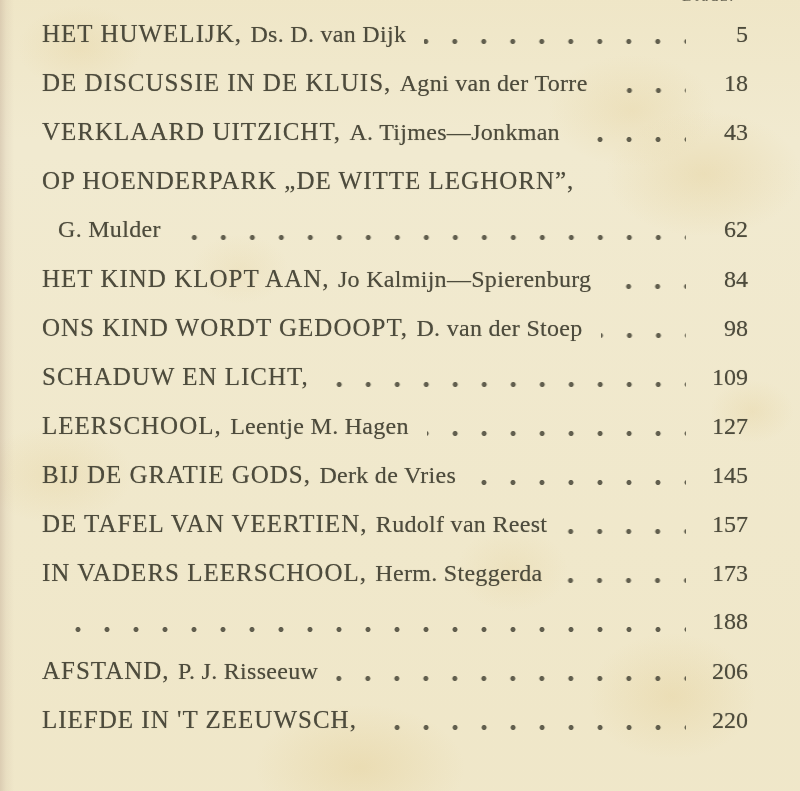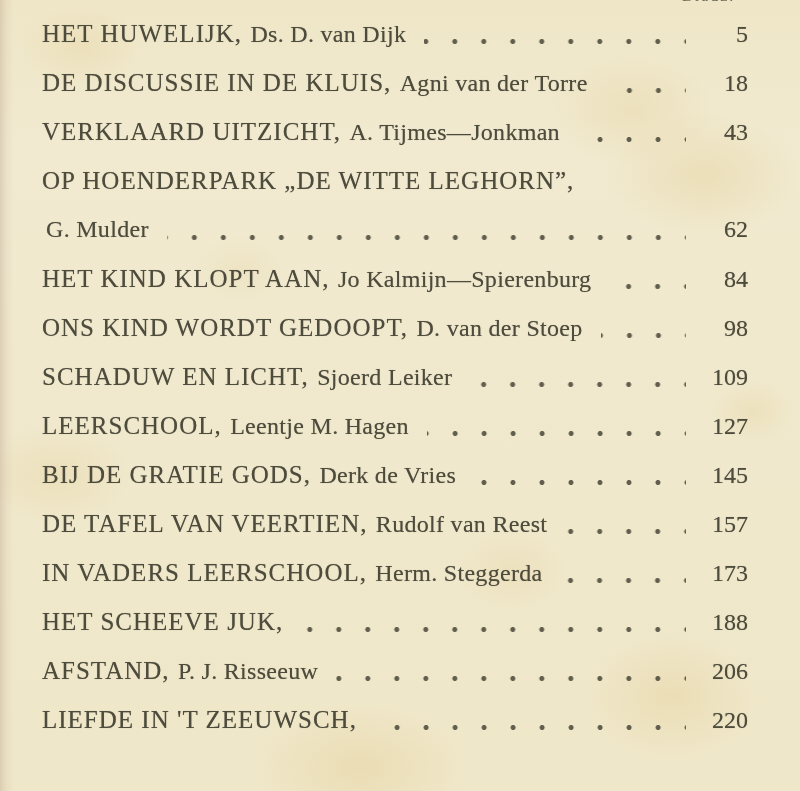--- a/index.html
+++ b/index.html
@@ -47,21 +47,21 @@
     letter-spacing: 1px;
     text-shadow: 0 0 0.7px rgba(77,75,60,0.55);
   }
   .a {
     font-size: 24px;
     letter-spacing: 0.3px;
     margin-left: 0.35em;
     text-shadow: 0 0 0.7px rgba(77,75,60,0.55);
     text-align: center;
   }
-  .t:empty + .a { margin-left: 4px; font-family: Liberation Serif, serif; }
+  .t:empty + .a { margin-left: 16px; font-family: Liberation Serif, serif; }
   .leader {
     flex: 1 1 auto;
     height: 7px;
     align-self: flex-end;
     margin: 0 14px 13px 18px;
     background-image: radial-gradient(circle at 3px 3.5px, rgba(77,75,60,0.88) 2.1px, rgba(77,75,60,0) 2.9px);
     background-size: 29px 7px;
     background-repeat: repeat-x;
     background-position: right 2px top 0;
   }
@@ -139,21 +139,20 @@
 
     <div class="row">
       <span class="t">ONS KIND WORDT GEDOOPT,</span>
         <span class="a">D. van der Stoep</span>
       <span class="leader"></span>
       <span class="pg">98</span>
     </div>
 
     <div class="row">
       <span class="t">SCHADUW EN LICHT,</span>
-        <span class="a">Sjoerd Leiker</span>
       <span class="leader"></span>
       <span class="pg">109</span>
     </div>
 
     <div class="row">
       <span class="t">LEERSCHOOL,</span>
         <span class="a">Leentje M. Hagen</span>
       <span class="leader"></span>
       <span class="pg">127</span>
     </div>
@@ -173,21 +172,20 @@
     </div>
 
     <div class="row">
       <span class="t">IN VADERS LEERSCHOOL,</span>
         <span class="a">Herm. Steggerda</span>
       <span class="leader"></span>
       <span class="pg">173</span>
     </div>
 
     <div class="row">
-      <span class="t">HET SCHEEVE JUK,</span>
       <span class="leader"></span>
       <span class="pg">188</span>
     </div>
 
     <div class="row">
       <span class="t">AFSTAND,</span>
         <span class="a">P. J. Risseeuw</span>
       <span class="leader"></span>
       <span class="pg">206</span>
     </div>

